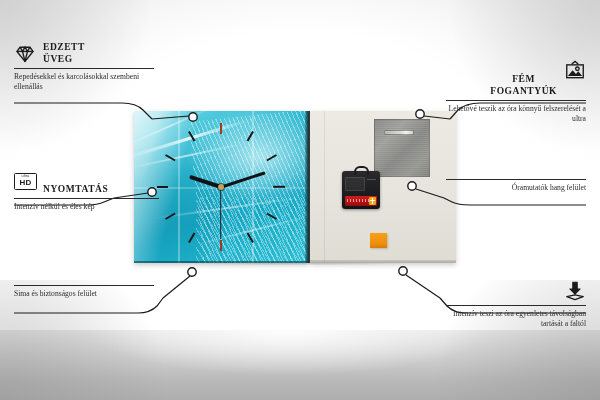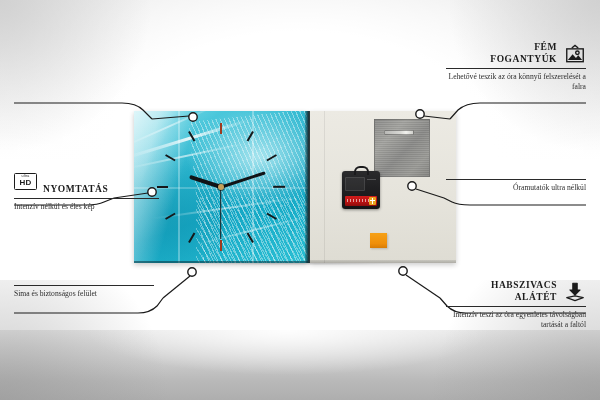--- a/index.html
+++ b/index.html
@@ -148,21 +148,21 @@
   
   .callout { position:absolute; }
   .callout .head { display:flex; align-items:center; gap:7px; }
   .callout.left .head { justify-content:flex-start; }
   .callout.right .head { justify-content:flex-end; }
   .title {
     font-family:"Liberation Serif", serif;
     font-weight:bold; font-size:9.5px; letter-spacing:.55px; color:#1b1b1b;
     line-height:11.5px; text-transform:uppercase;
   }
-  .callout.right .title { text-align:right; }
+  .callout.right .title { text-align:center;margin-top:32px; }
   .rule { height:1px; background:#2a2a2a; margin:3px 0 3px; }
   .desc {
     font-family:"Liberation Serif", serif;
     font-size:7.6px; line-height:9.6px; color:#2d2d2d;
   }
   .callout.right .desc { text-align:right; }
 
   .ico { width:22px; height:22px; flex:0 0 22px; position:relative; color:#1b1b1b; }
   .ico svg { display:block; width:22px; height:22px; }
 
@@ -275,20 +275,37 @@
 
     <path d="M586,205 L470,205 Q458,205 452,202 L444,198"></path>
     <circle cx="412" cy="186" r="4.2"></circle>
     <path d="M444,198 L416,189"></path>
 
     <path d="M586,313 L466,313 Q454,313 447,306 L440,298"></path>
     <circle cx="403" cy="271" r="4.2"></circle>
     <path d="M440,298 L406,275"></path>
   </svg>
 
+  <div class="callout left" style="left:14px; top:42px; width:140px;">
+    <div class="head">
+      <span class="ico">
+        <svg viewBox="0 0 24 24">
+            <g fill="none" stroke="currentColor" stroke-width="1.5">
+          <path d="M3.2 9.2 L6.6 4.6 H17.4 L20.8 9.2 L12 20.2 Z"></path>
+          <path d="M3.2 9.2 H20.8"></path>
+              <path d="M6.6 4.6 L9.3 9.2 L12 4.6 L14.7 9.2 L17.4 4.6"></path>
+          <path d="M9.3 9.2 L12 20.2 L14.7 9.2"></path>
+        </g>
+          </svg>
+      </span>
+      <span class="title"><span>EDZETT</span><br><span>ÜVEG</span></span>
+    </div>
+    <div class="rule"></div>
+    <div class="desc">Repedésekkel és karcolásokkal szembeni ellenállás</div>
+  </div>
 
   <div class="callout left" style="left:14px; top:172px; width:145px;">
     <div class="head">
       <span class="ico">
         <span class="hd-badge">
           <span class="u">ultra</span>
           <span class="h">HD</span>
         </span>
       </span>
       <span class="title"><br><span>NYOMTATÁS</span></span>
@@ -310,31 +327,30 @@
             <g fill="none" stroke="currentColor" stroke-width="1.5">
           <path d="M8.5 5.4 L12 2.6 L15.5 5.4"></path>
           <rect x="3" y="6.4" width="18" height="14"></rect>
           <path d="M4.2 18.6 L9.4 12.2 L13 16.4 L15.6 13.4 L19.8 18.6 Z" fill="currentColor" stroke="none"></path>
           <circle cx="14.6" cy="10.6" r="1.9"></circle>
         </g>
           </svg>
       </span>
     </div>
     <div class="rule"></div>
-    <div class="desc">Lehetővé teszik az óra könnyű felszerelését a falra</div>
+    <div class="desc">Lehetővé teszik az óra könnyű felszerelését a ultra</div>
   </div>
 
   <div class="callout right" style="left:446px; top:176px; width:140px;">
     <div class="rule"></div>
-    <div class="desc">Óramutatók ultra nélkül</div>
+    <div class="desc">Óramutatók hang felület</div>
   </div>
 
   <div class="callout right" style="left:446px; top:280px; width:140px;">
     <div class="head">
-      <span class="title"><span>HABSZIVACS</span><br><span>ALÁTÉT</span></span>
       <span class="ico">
         <svg viewBox="0 0 24 24">
           <g fill="currentColor" stroke="currentColor" stroke-width="1.2" stroke-linejoin="round">
             <path d="M9.6 2.4 h4.8 v7.4 h3.2 L12 15.4 L6.4 9.8 h3.2 Z"></path>
           </g>
           <g fill="none" stroke="currentColor" stroke-width="1.4" stroke-linejoin="round">
             <path d="M12 16.2 L21 18.2 L12 21.4 L3 18.2 Z"></path>
           </g>
         </svg>
       </span>

